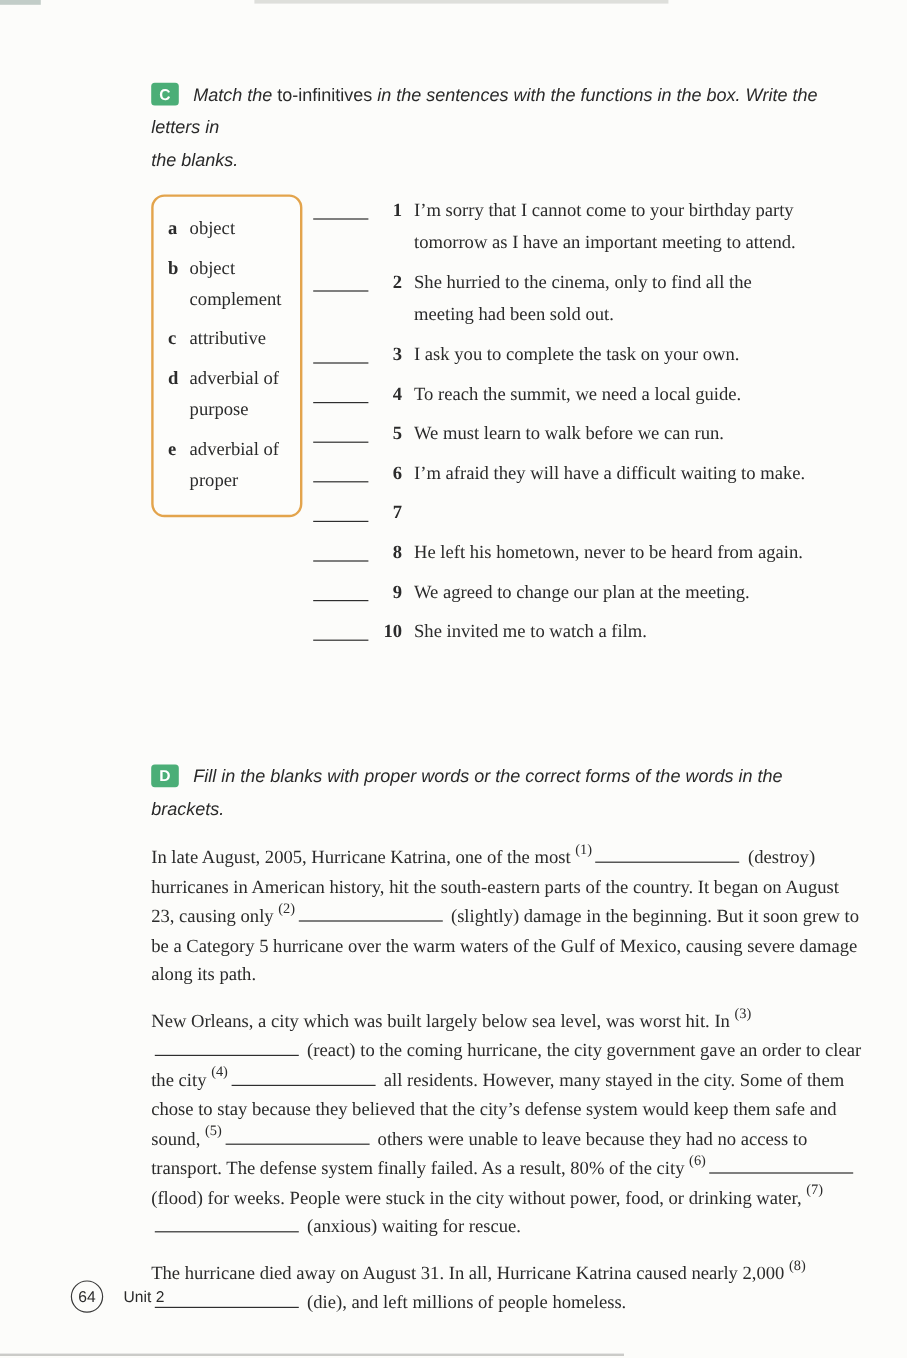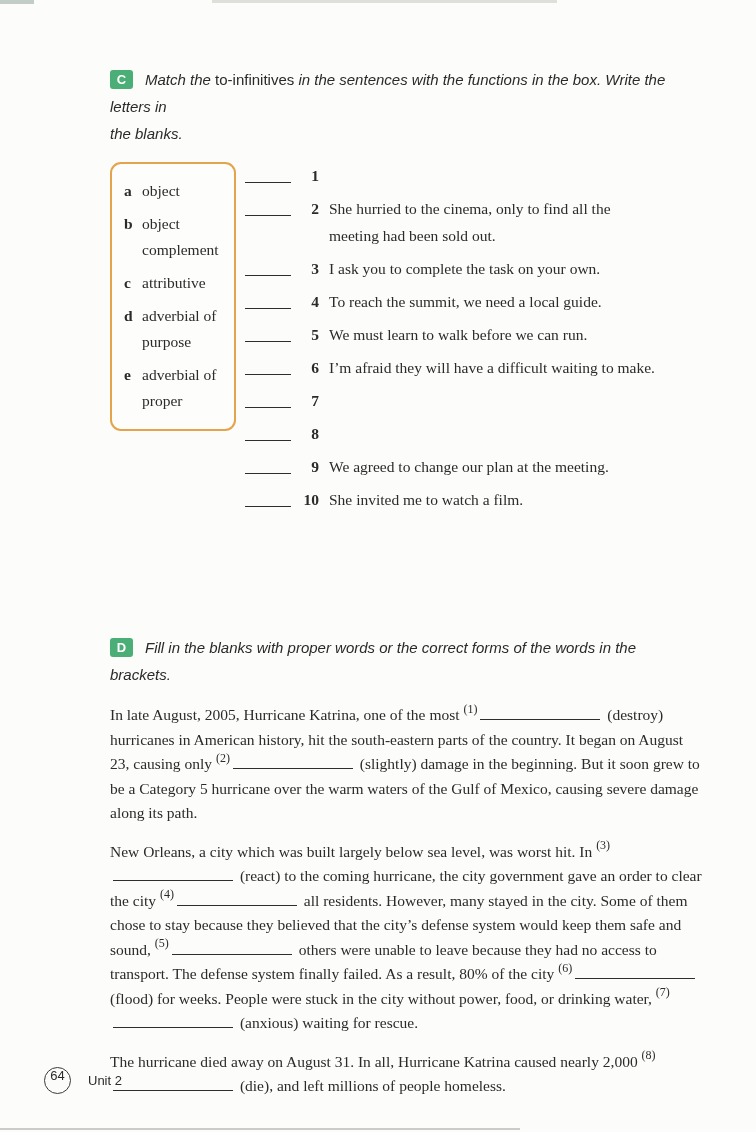--- a/index.html
+++ b/index.html
@@ -5,20 +5,21 @@
   * { box-sizing: border-box; }
   html, body { margin: 0; padding: 0; background: #ffffff; }
   .page {
     position: relative;
     width: 756px;
     height: 1132px;
     background: #fcfcfa;
     overflow: hidden;
     font-family: "Liberation Serif", serif;
     color: #2b2b2b;
+    padding-left: 16px;
   }
 
   
   .artifact { position: absolute; pointer-events: none; }
   .artifact.top-left { left: 0; top: 0; width: 34px; height: 4px; background: #7d948b; opacity: .45; }
   .artifact.top-mid { left: 212px; top: 0; width: 345px; height: 3px; background: #c9ccc6; opacity: .6; }
   .artifact.bottom { left: 0; bottom: 2px; width: 520px; height: 2px; background: #9a9a96; opacity: .5; }
 
   .content { padding: 66px 70px 0 110px; }
 
@@ -89,22 +90,23 @@
     display: flex;
     align-items: center;
     font-family: "Liberation Sans", sans-serif;
     font-size: 13px;
     color: #2a2a2a;
   }
   .page-circle {
     width: 27px; height: 27px;
     border: 1.3px solid #3a3a3a;
     border-radius: 50%;
-    display: flex; justify-content: center;
+    display: flex; align-items: center; justify-content: center;
     margin-right: 17px;
+    margin-left: 15px;
   }
 </style>
 </head>
 <body>
 
 <div class="page">
   <div class="artifact top-left"></div>
   <div class="artifact top-mid"></div>
   <div class="artifact bottom"></div>
 
@@ -140,20 +142,22 @@
 
   <div class="fn-item">
     <span class="fn-letter">e</span>
     <span class="fn-text">adverbial of proper</span>
   </div>
 </div>
         <div class="c-items">
   <div class="c-item">
     <span class="answer-line"></span>
     <span class="c-num">1</span>
+    <span class="c-text">I’m sorry that I cannot come to your birthday party
+tomorrow as I have an important meeting to attend.</span>
   </div>
 
   <div class="c-item">
     <span class="answer-line"></span>
     <span class="c-num">2</span>
     <span class="c-text">She hurried to the cinema, only to find all the
 meeting had been sold out.</span>
   </div>
 
   <div class="c-item">
@@ -181,20 +185,21 @@
   </div>
 
   <div class="c-item">
     <span class="answer-line"></span>
     <span class="c-num">7</span>
   </div>
 
   <div class="c-item">
     <span class="answer-line"></span>
     <span class="c-num">8</span>
+    <span class="c-text">He left his hometown, never to be heard from again.</span>
   </div>
 
   <div class="c-item">
     <span class="answer-line"></span>
     <span class="c-num">9</span>
     <span class="c-text">We agreed to change our plan at the meeting.</span>
   </div>
 
   <div class="c-item">
     <span class="answer-line"></span>

